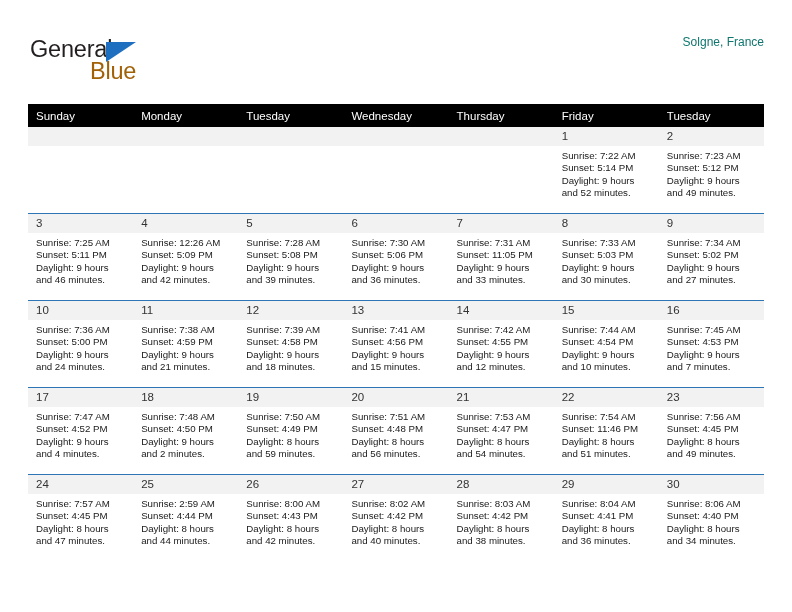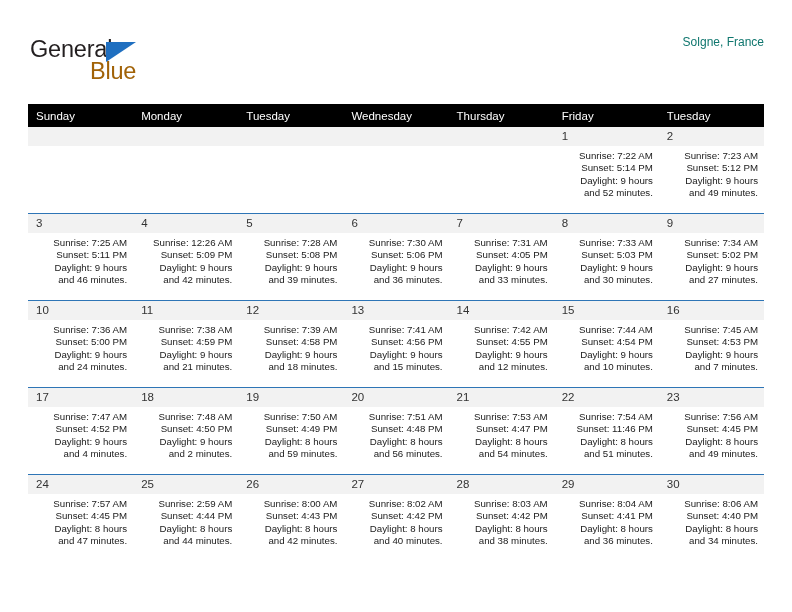--- a/index.html
+++ b/index.html
@@ -122,21 +122,20 @@
     line-height: 17px;
     padding: 1px 0 1px 8px;
     font-size: 11.5px;
     color: #333333;
   }
   .cell-body {
     padding: 4px 6px 0 8px;
     font-size: 9.7px;
     line-height: 12.4px;
     color: #1a1a1a;
-    text-align: right;
   }
   .cell-body div {
     white-space: nowrap;
   }
   .empty .daynum-strip {
     background: #f2f2f2;
   }
 </style>
 </head>
 <body>
@@ -269,21 +268,21 @@
               <div>Sunrise: 7:30 AM</div>
               <div>Sunset: 5:06 PM</div>
               <div>Daylight: 9 hours</div>
               <div>and 36 minutes.</div>
             </div>
           </td>
           <td class="day-cell">
             <div class="daynum-strip">7</div>
             <div class="cell-body">
               <div>Sunrise: 7:31 AM</div>
-              <div>Sunset: 4:05 PM</div>
+              <div>Sunset: 11:05 PM</div>
               <div>Daylight: 9 hours</div>
               <div>and 33 minutes.</div>
             </div>
           </td>
           <td class="day-cell">
             <div class="daynum-strip">8</div>
             <div class="cell-body">
               <div>Sunrise: 7:33 AM</div>
               <div>Sunset: 5:03 PM</div>
               <div>Daylight: 9 hours</div>

